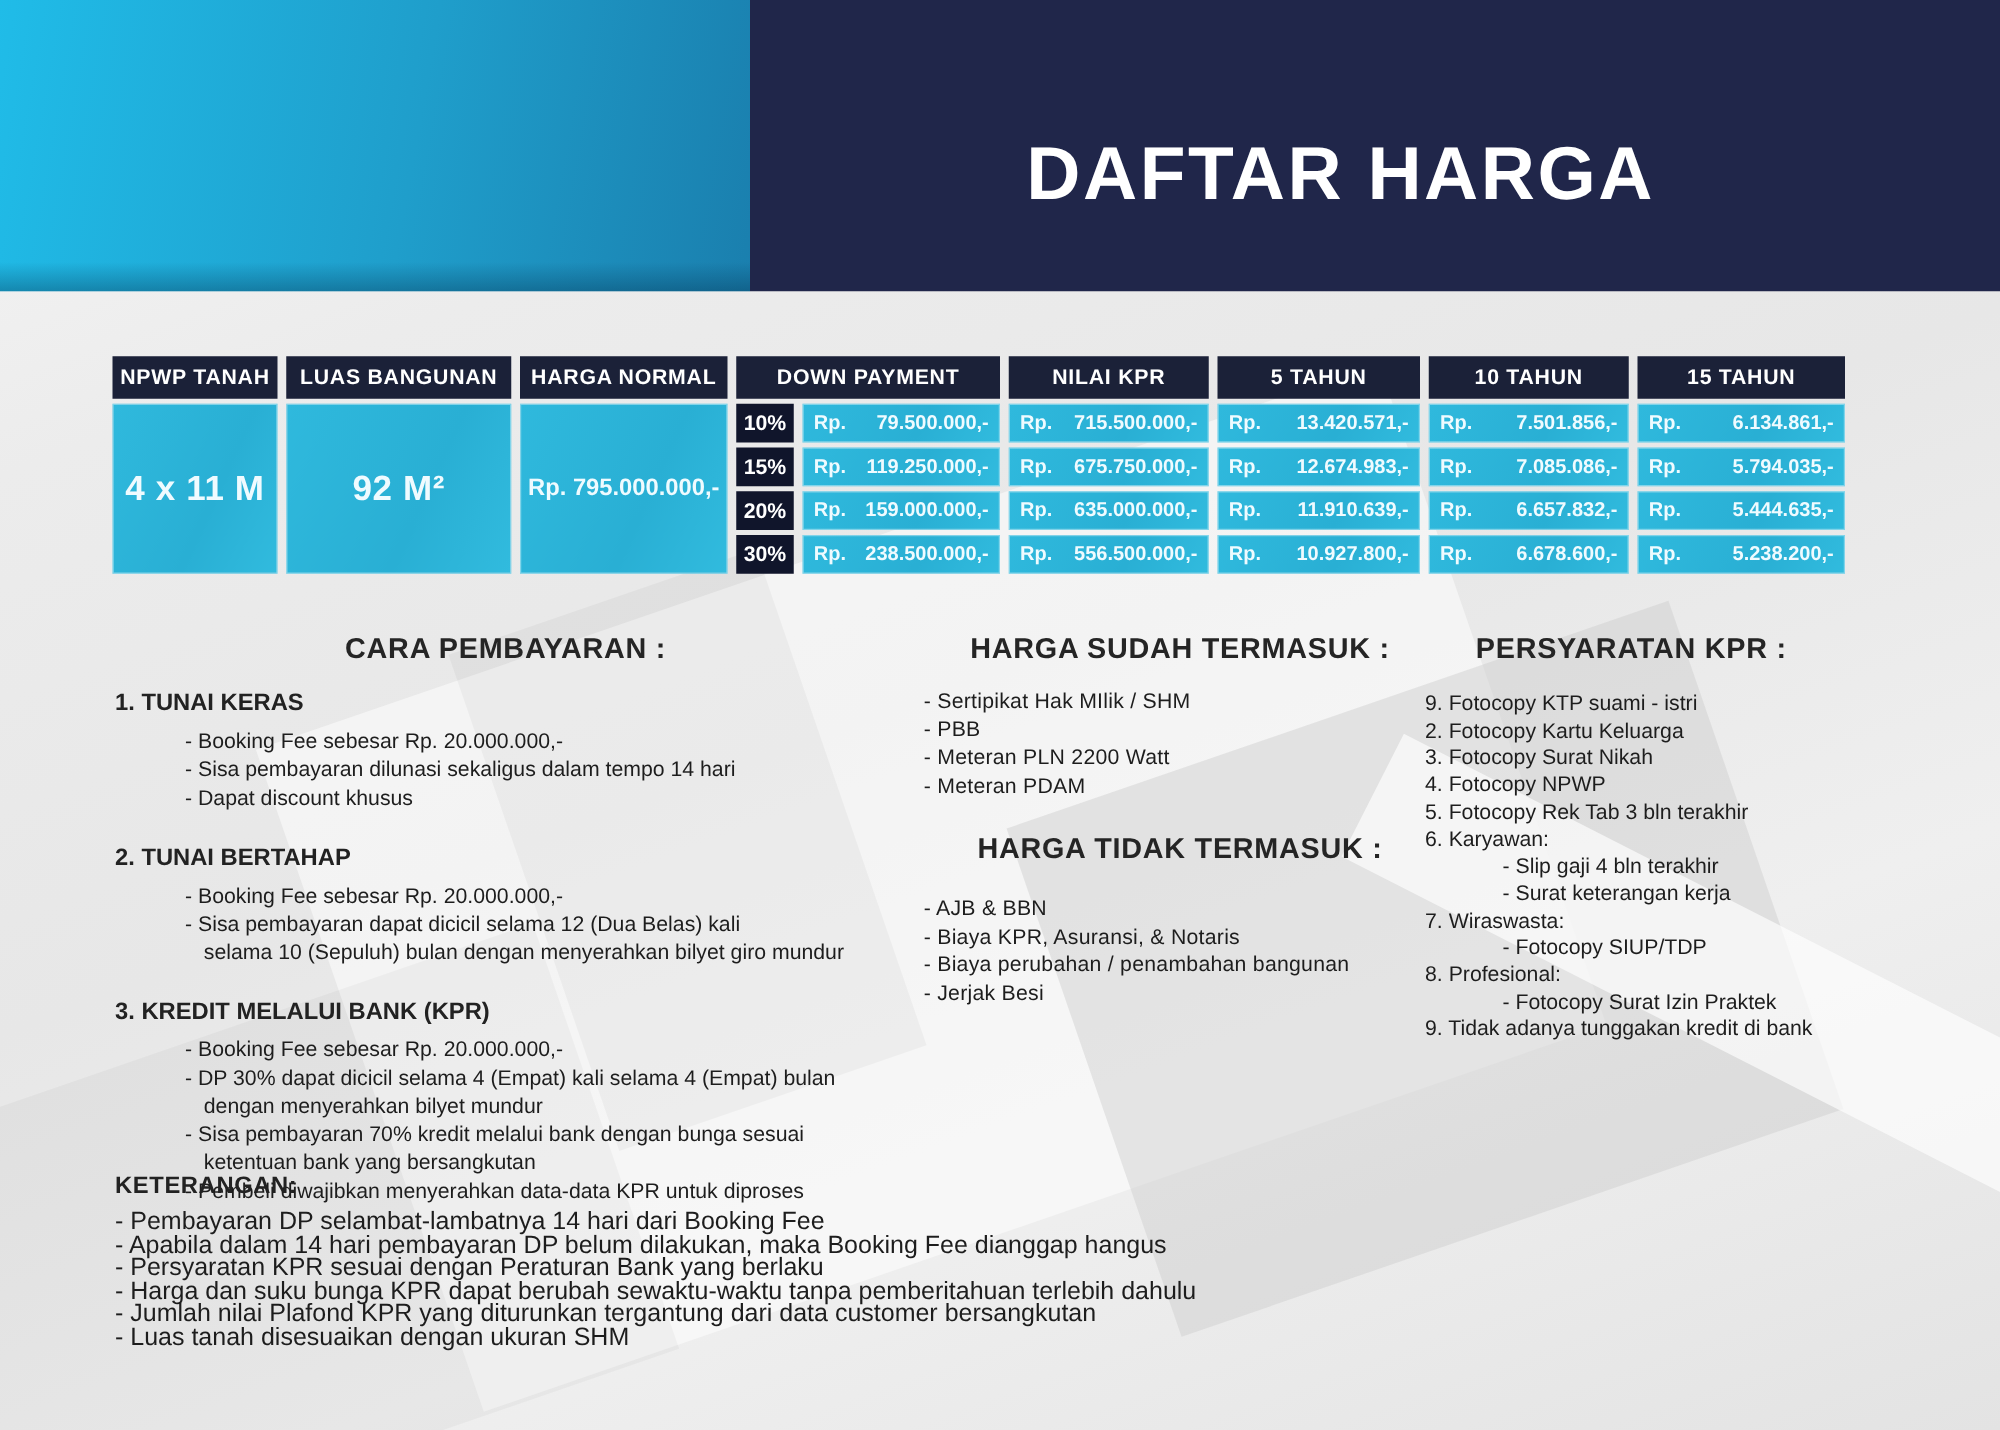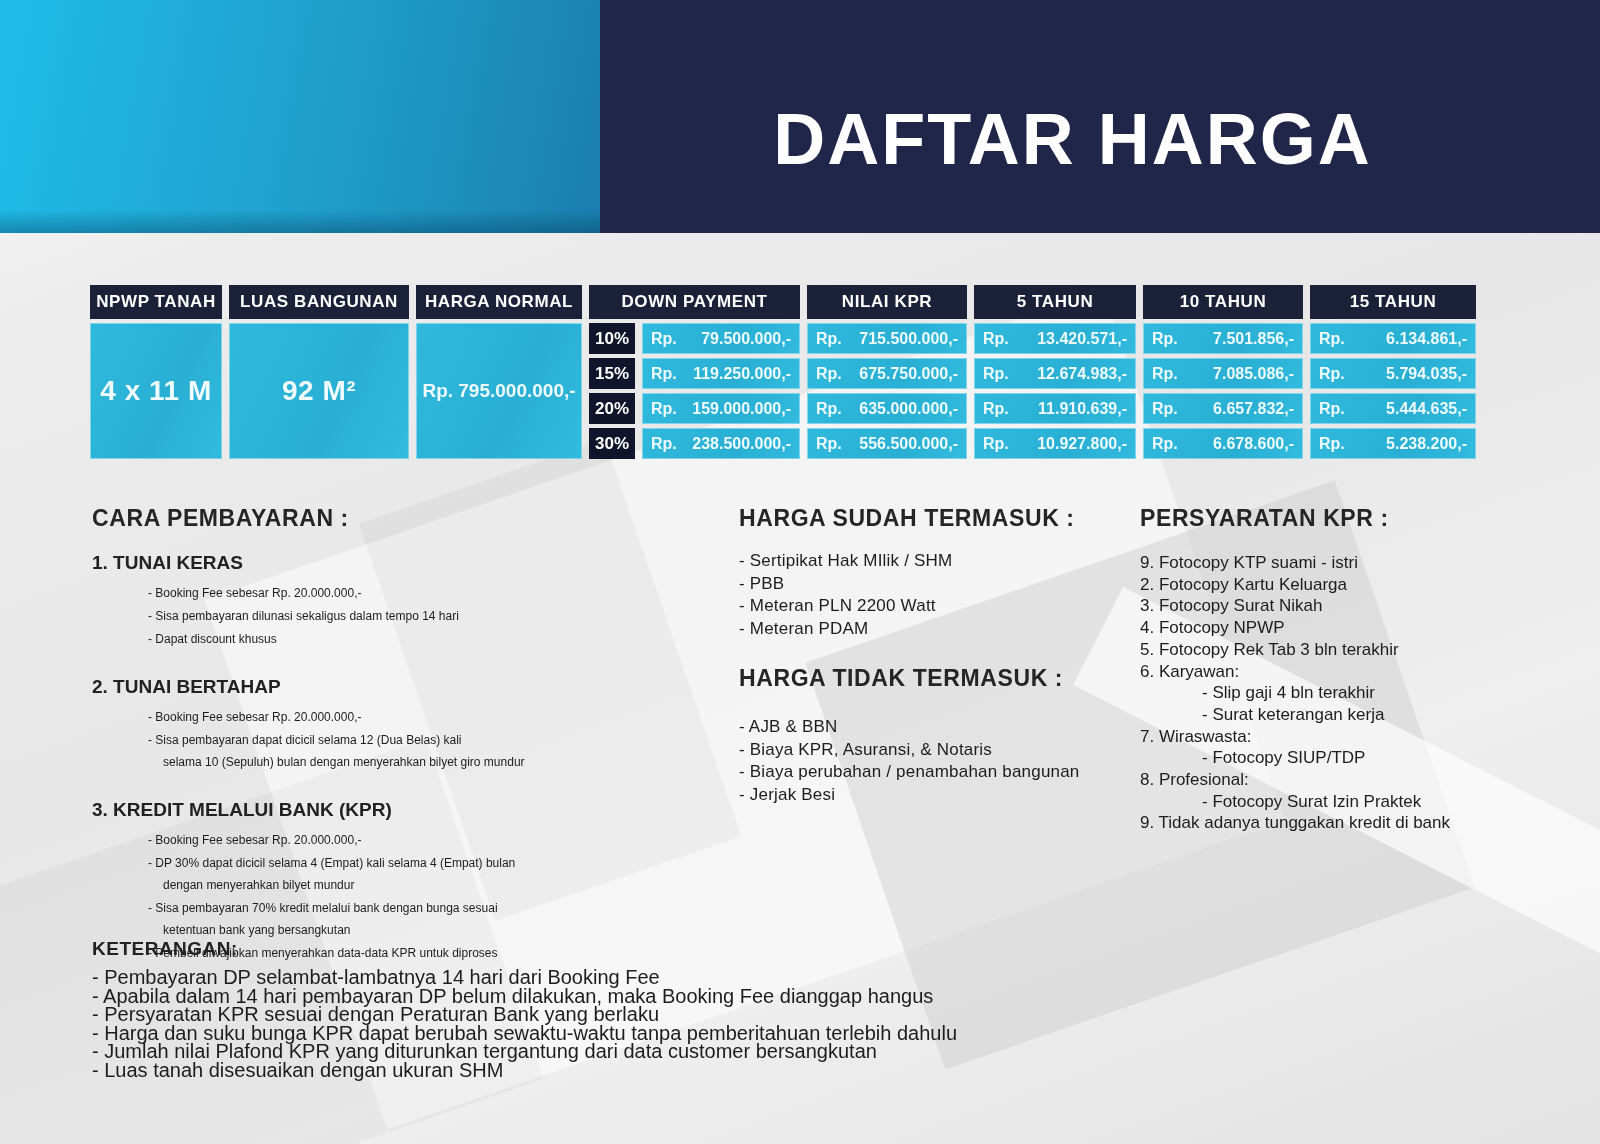--- a/index.html
+++ b/index.html
@@ -21,21 +21,21 @@
     position:absolute;left:0;top:0;width:600px;height:233px;
     background:
       linear-gradient(to bottom,rgba(0,0,0,0) 90%,rgba(0,45,75,.35) 100%),
       linear-gradient(100deg,#20bce8 0%,#1f9ecb 55%,#1a7fae 100%);
   }
   .hdr-right{
     position:absolute;left:600px;top:0;width:1000px;height:233px;
     background:#20264a;display:flex;align-items:center;justify-content:center;
   }
   .page-title{
-    color:#ffffff;font-size:72px;font-weight:bold;letter-spacing:2px;
+    color:#ffffff;font-size:60px;font-weight:bold;letter-spacing:2px;
     padding-right:55px;white-space:nowrap;margin-top:44px;
   }
 
   
   .tbl{
     position:absolute;left:90px;top:285px;display:grid;
     grid-template-columns:132px 180px 166px 46px 158px 160px 162px 160px 166px;
     grid-template-rows:34px 31px 31px 31px 31px;
     gap:4px 7px;
   }
@@ -52,27 +52,27 @@
   .pct{
     background:#10152b;color:#ffffff;display:flex;align-items:center;justify-content:center;
     font-weight:bold;font-size:17px;
   }
   .money{
     display:flex;align-items:center;justify-content:space-between;
     padding:0 8px;font-weight:bold;font-size:16px;white-space:nowrap;
   }
 
   
-  h2.sec{font-size:23px;font-weight:bold;letter-spacing:.6px;color:#252525;margin:0 0 20px;}
+  h2.sec{font-size:23px;font-weight:bold;letter-spacing:.6px;color:#252525;margin:0 0 20px;text-align:center;}
   .col-left{position:absolute;left:92px;top:505px;width:625px;}
   .col-left h3{font-size:19px;font-weight:bold;margin:0 0 8px;color:#222;}
   .col-left .grp{margin-bottom:26px;}
   .col-left ul{list-style:none;margin:0;padding:0 0 0 56px;}
   .col-left li{
-    font-size:12px;line-height:22px;margin:1px 0;color:#1d1d1d;
+    font-size:17px;line-height:22px;margin:1px 0;color:#1d1d1d;
     white-space:pre-line;padding-left:15px;text-indent:-15px;
   }
   .col-mid{position:absolute;left:739px;top:505px;width:410px;}
   .col-mid h2{margin:0 0 18px;}
   .col-mid h2.second{margin:26px 0 24px;}
   .col-mid ul{list-style:none;margin:0;padding:0;}
   .col-mid li{font-size:17px;line-height:21.5px;margin:1px 0;color:#1d1d1d;letter-spacing:.2px;}
   .col-right{position:absolute;left:1140px;top:505px;width:330px;}
   .col-right ul{list-style:none;margin:0;padding:0;}
   .col-right li{font-size:17px;line-height:21.7px;color:#1d1d1d;white-space:nowrap;}

